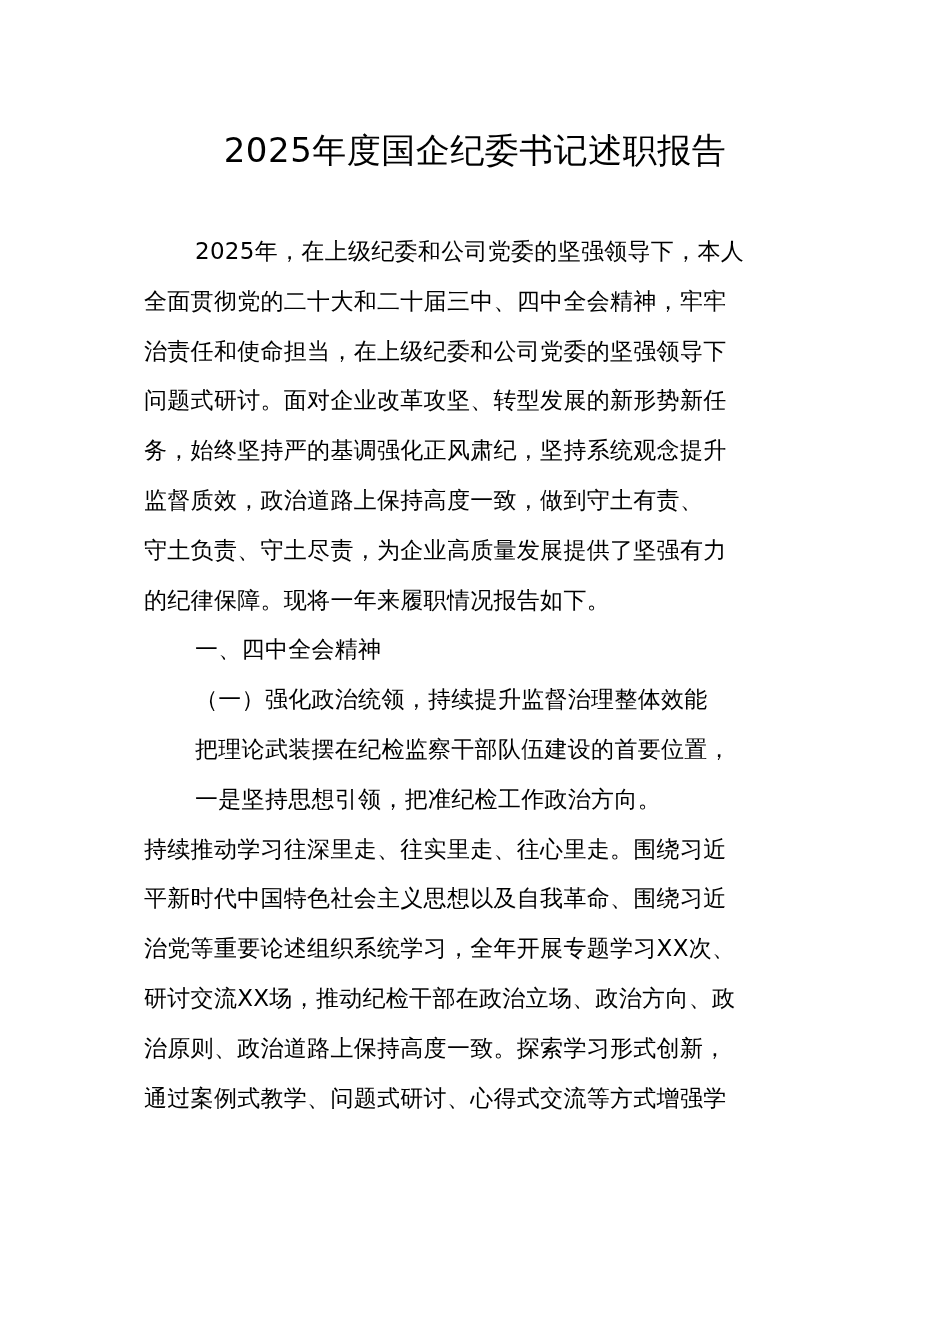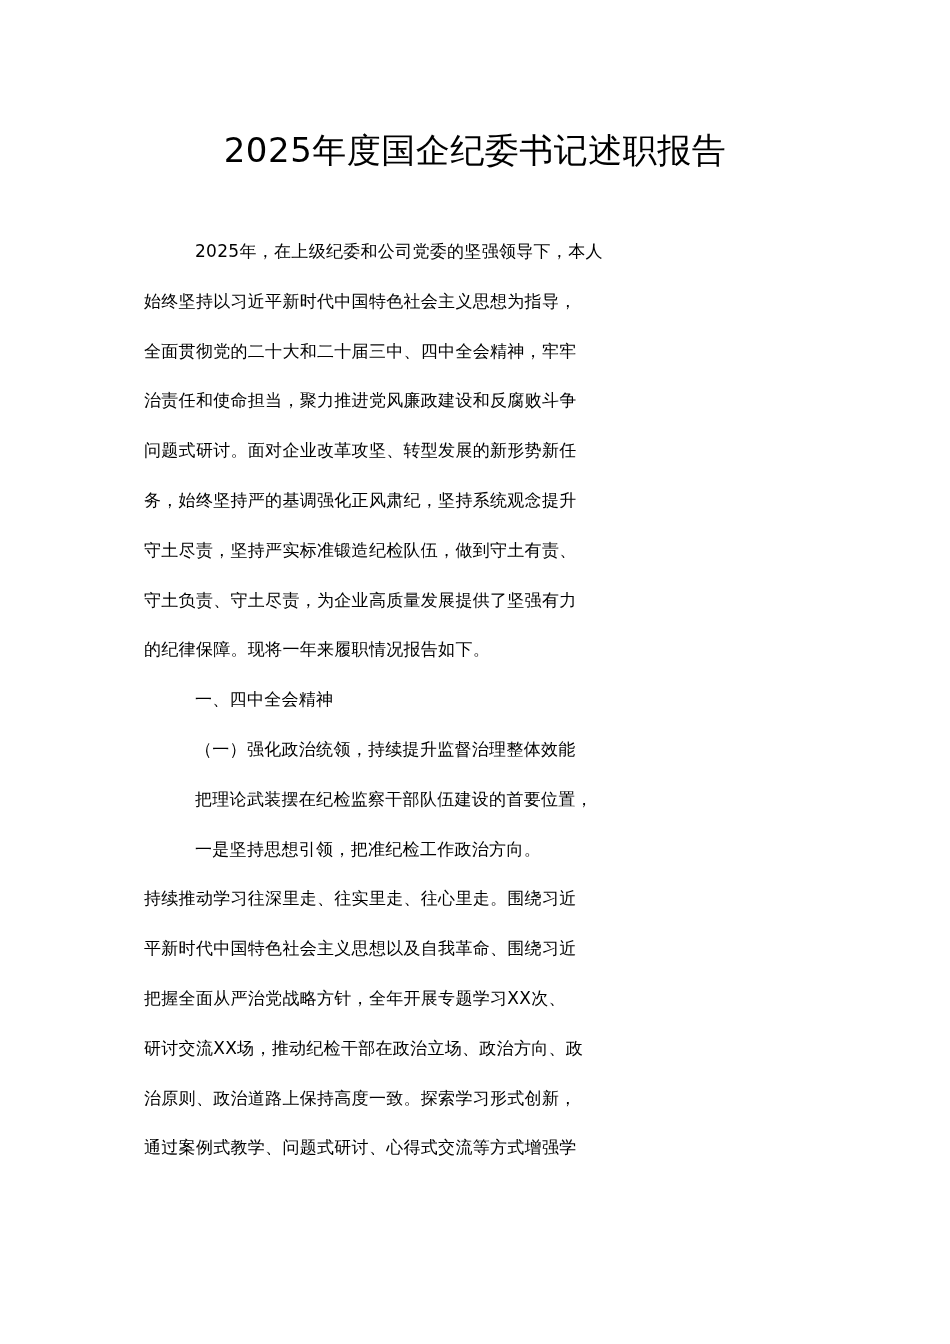--- a/index.html
+++ b/index.html
@@ -36,48 +36,47 @@
     }
     .body-text {
       position: absolute;
       left: 144px;
       top: 227px;
       width: 670px;
     }
     .line {
       height: 49.8px;
       line-height: 49.8px;
-      font-size: 17px;
+      font-size: 23px;
       white-space: nowrap;
       letter-spacing: 0.3px;
     }
     .indent {
       padding-left: 51px;
     }
   </style>
 </head>
 <body>
 
 <div class="page">
   <div class="title">2025年度国企纪委书记述职报告</div>
 
   <div class="body-text">
     <div class="line indent">2025年，在上级纪委和公司党委的坚强领导下，本人</div>
-    <div class="line">始终坚持以习近平新时代中国特色社会主义思想为指导，</div>
     <div class="line">全面贯彻党的二十大和二十届三中、四中全会精神，牢牢</div>
-    <div class="line">治责任和使命担当，聚力推进党风廉政建设和反腐败斗争</div>
+    <div class="line">治责任和使命担当，在上级纪委和公司党委的坚强领导下</div>
     <div class="line">问题式研讨。面对企业改革攻坚、转型发展的新形势新任</div>
     <div class="line">务，始终坚持严的基调强化正风肃纪，坚持系统观念提升</div>
-    <div class="line">守土尽责，坚持严实标准锻造纪检队伍，做到守土有责、</div>
+    <div class="line">监督质效，政治道路上保持高度一致，做到守土有责、</div>
     <div class="line">守土负责、守土尽责，为企业高质量发展提供了坚强有力</div>
     <div class="line">的纪律保障。现将一年来履职情况报告如下。</div>
     <div class="line indent">一、四中全会精神</div>
     <div class="line indent">（一）强化政治统领，持续提升监督治理整体效能</div>
     <div class="line indent">把理论武装摆在纪检监察干部队伍建设的首要位置，</div>
     <div class="line indent">一是坚持思想引领，把准纪检工作政治方向。</div>
     <div class="line">持续推动学习往深里走、往实里走、往心里走。围绕习近</div>
     <div class="line">平新时代中国特色社会主义思想以及自我革命、围绕习近</div>
-    <div class="line">把握全面从严治党战略方针，全年开展专题学习XX次、</div>
+    <div class="line">治党等重要论述组织系统学习，全年开展专题学习XX次、</div>
     <div class="line">研讨交流XX场，推动纪检干部在政治立场、政治方向、政</div>
     <div class="line">治原则、政治道路上保持高度一致。探索学习形式创新，</div>
     <div class="line">通过案例式教学、问题式研讨、心得式交流等方式增强学</div>
   </div>
 </div>
 
 </body></html>

